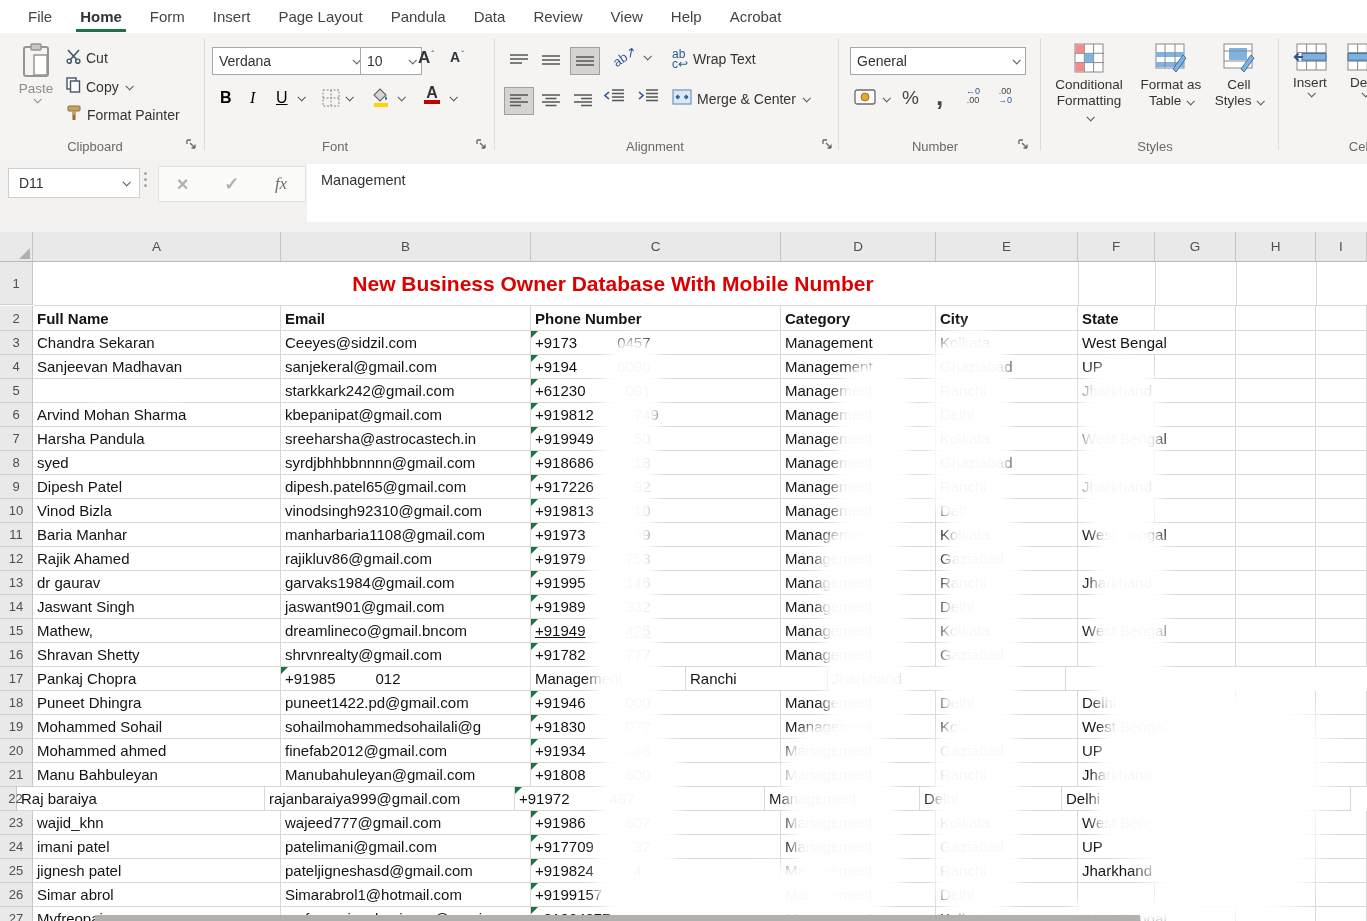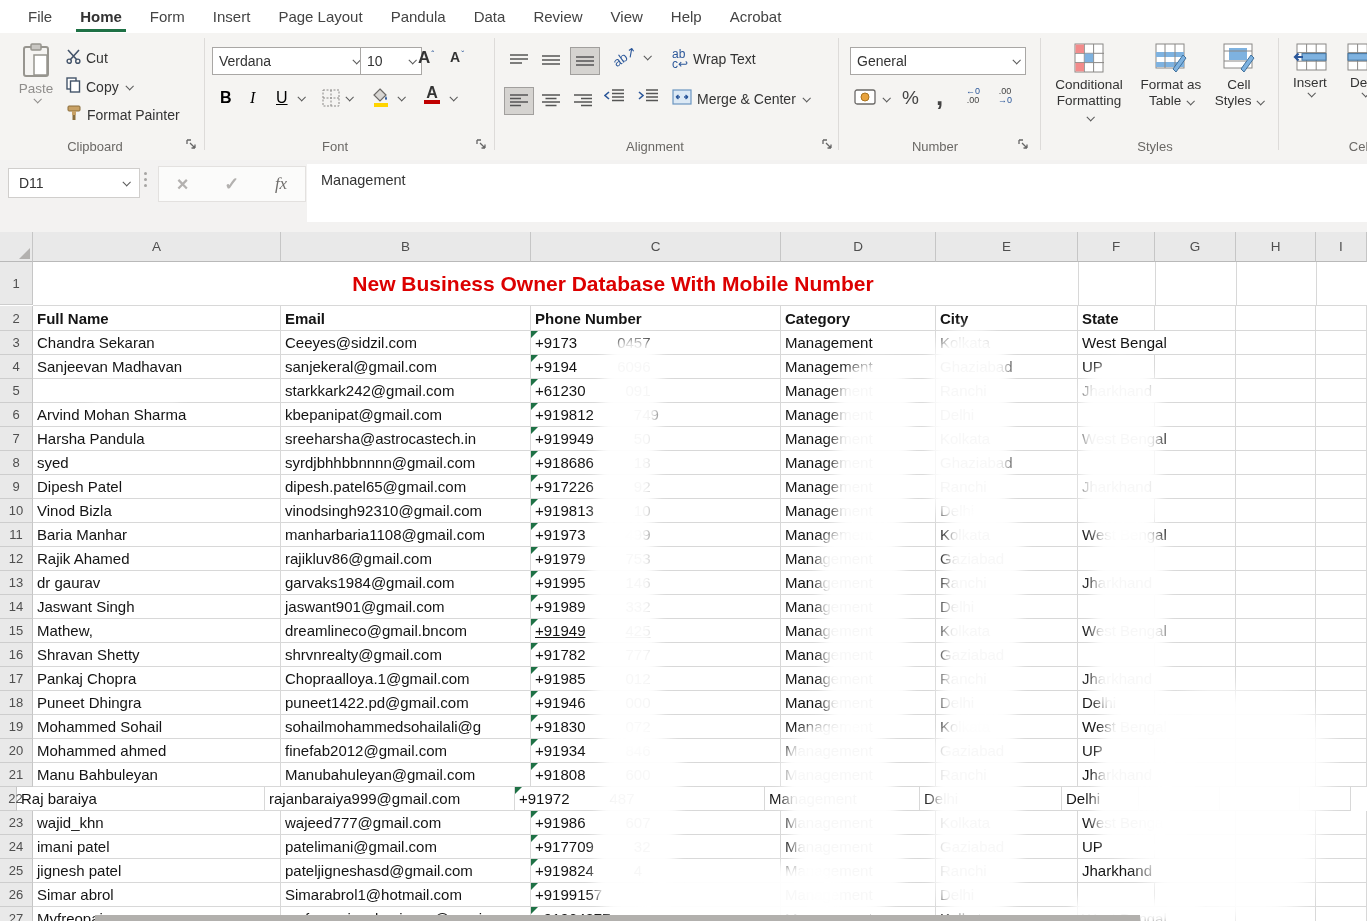--- a/index.html
+++ b/index.html
@@ -816,23 +816,20 @@
         <div class="c of" style="width: 77px; height: 24px;"></div>
         <div class="c" style="width: 81px; height: 24px;"></div>
         <div class="c" style="width: 80px; height: 24px;"></div>
         <div class="c" style="width: 51px; height: 24px;"></div>
       </div>
       <div class="r">
         <div class="rn" style="width: 33px; height: 24px;">17</div>
         <div class="c" style="width: 248px; height: 24px;">
           <span>Pankaj Chopra</span>
         </div>
-        <div class="c" style="width: 250px; height: 24px;">
-          <span>Chopraalloya.1@gmail.com</span>
-        </div>
         <div class="c phone" style="width: 250px; height: 24px;">
           <span class="tri"></span>
           <span>+91985</span>
           <span class="psp"></span>
           <span>012</span>
         </div>
         <div class="c" style="width: 155px; height: 24px;">
           <span>Management</span>
         </div>
         <div class="c" style="width: 142px; height: 24px;">

